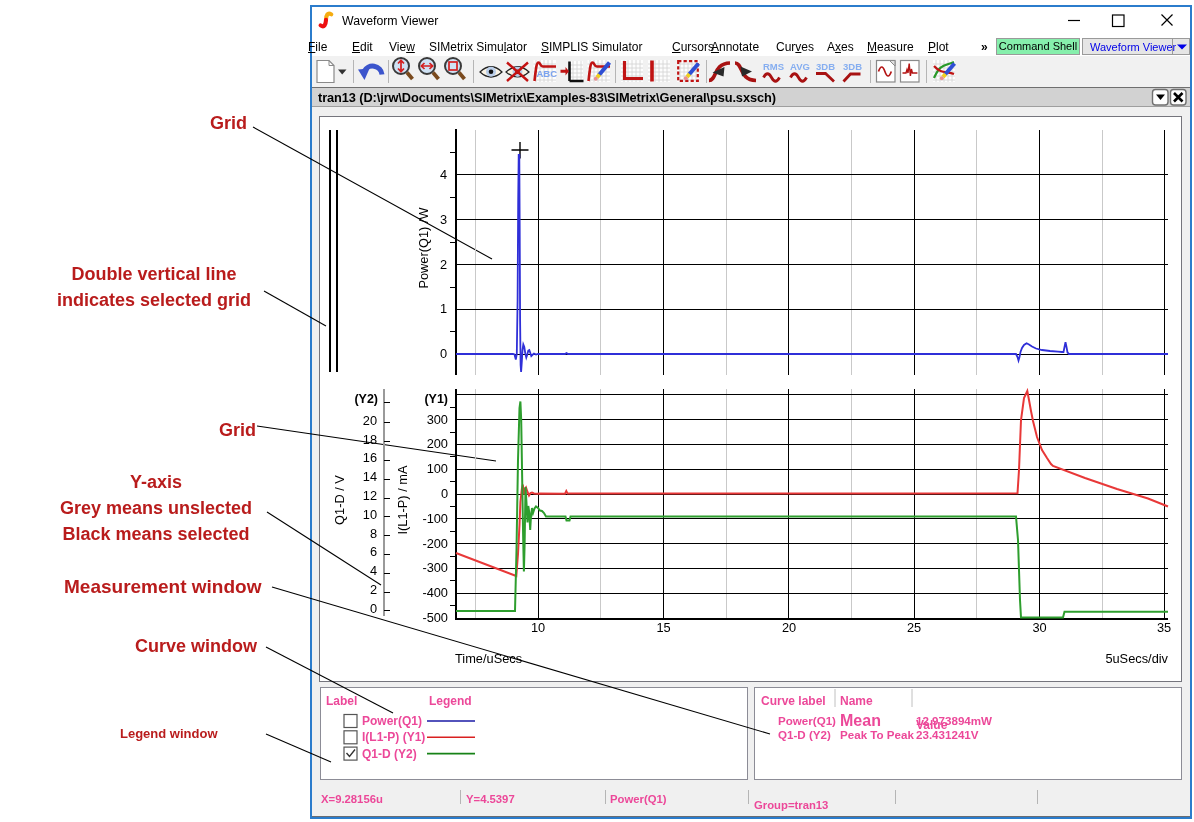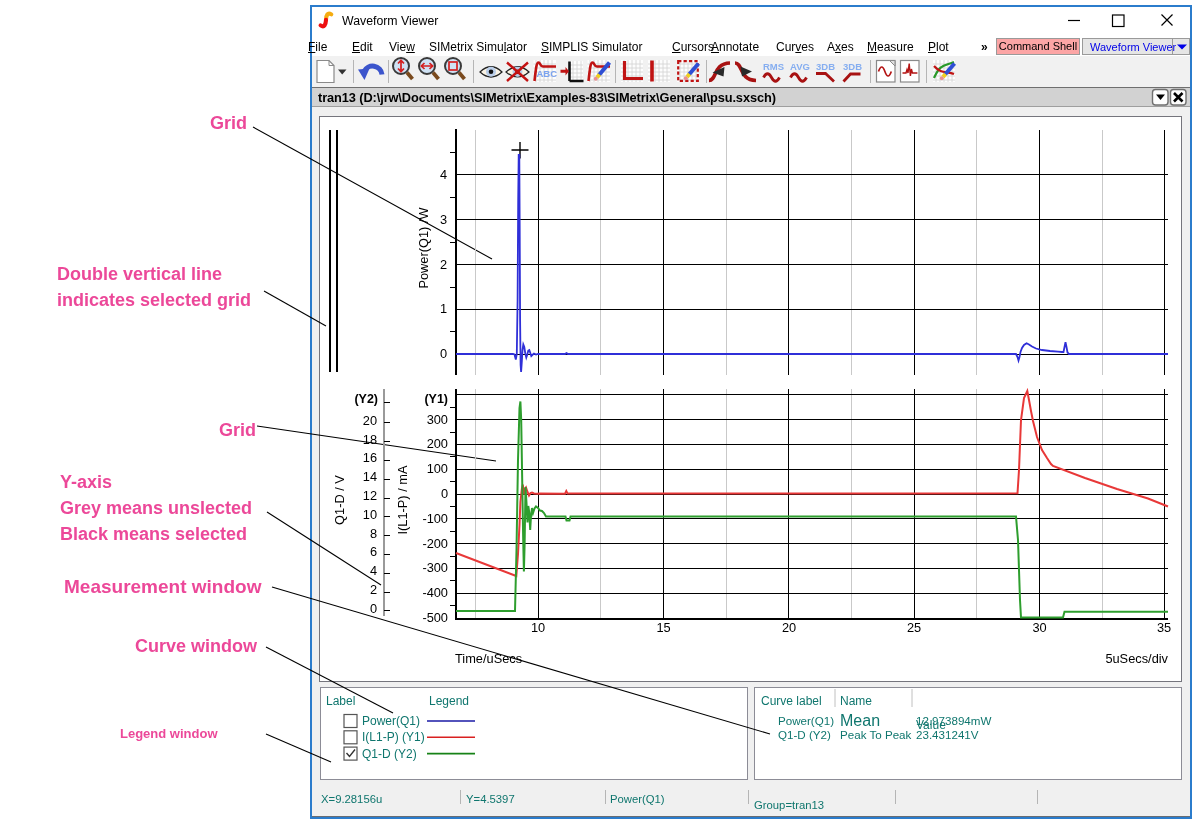--- a/index.html
+++ b/index.html
@@ -1,24 +1,24 @@
 <!DOCTYPE html>
 <html><head>
 <meta charset="utf-8">
 <style>
 html,body{margin:0;padding:0;background:#fff;width:1194px;height:822px;overflow:hidden;
   font-family:"Liberation Sans",sans-serif;}
 .abs{position:absolute;}
 #win{position:absolute;left:310px;top:5px;width:882px;height:814px;border:2px solid #2b7ccc;
   background:#f0f0f0;box-sizing:border-box;}
-.ann{position:absolute;font-weight:bold;font-size:18px;color:#ec4899;line-height:26px;white-space:nowrap;}
+.ann{position:absolute;font-weight:bold;font-size:18px;color:#b91c1c;line-height:26px;white-space:nowrap;text-align:center;}
 .menui{position:absolute;top:39px;font-size:12px;color:#000;line-height:16px;white-space:nowrap;}
 .axl{font-size:12.8px;fill:#000;font-family:"Liberation Sans",sans-serif;}
 .axb{font-size:12.5px;font-weight:bold;fill:#000;font-family:"Liberation Sans",sans-serif;}
-.ptxt{position:absolute;font-size:12px;color:#0f766e;line-height:14px;white-space:nowrap;}
+.ptxt{position:absolute;font-size:12px;color:#ec4899;line-height:14px;white-space:nowrap;font-weight:bold;}
 </style>
 </head>
 <body>
 
 <div id="win"></div>
 
 <div class="abs" style="left:312px;top:7px;width:878px;height:27px;background:#fff;"></div>
 <div class="abs" style="left:342px;top:14px;font-size:12.3px;">Waveform Viewer</div>
 
 <div class="abs" style="left:312px;top:34px;width:878px;height:22px;background:#fff;"></div>
@@ -27,21 +27,21 @@
 <div class="menui" style="left:389px;">Vie<u>w</u></div>
 <div class="menui" style="left:429px;">SIMetrix Simu<u>l</u>ator</div>
 <div class="menui" style="left:541px;"><u>S</u>IMPLIS Simulator</div>
 <div class="menui" style="left:672px;"><u>C</u>ursors</div>
 <div class="menui" style="left:711px;"><u>A</u>nnotate</div>
 <div class="menui" style="left:776px;">Cur<u>v</u>es</div>
 <div class="menui" style="left:827px;">A<u>x</u>es</div>
 <div class="menui" style="left:867px;"><u>M</u>easure</div>
 <div class="menui" style="left:928px;text-align:center;"><u>P</u>lot</div>
 <div class="menui" style="left:981px;font-weight:bold;">»</div>
-<div class="abs" style="left:996px;top:37.5px;width:82px;height:15px;background:#fca5a5;border:1px solid #9a9a9a;
+<div class="abs" style="left:996px;top:37.5px;width:82px;height:15px;background:#86efac;border:1px solid #9a9a9a;
   font-size:11px;text-align:center;line-height:15px;white-space:nowrap;">Command Shell</div>
 <div class="abs" style="left:1082px;top:37.5px;width:108px;height:17px;background:#e5e5e5;border:1px solid #9a9a9a;box-sizing:border-box;
   font-size:12px;color:#0000e8;">
   <span style="position:absolute;left:7px;top:1px;line-height:15px;font-size:11px;white-space:nowrap;">Waveform Viewer</span>
   <span style="position:absolute;left:89px;top:0;width:1px;height:16px;background:#9a9a9a;"></span>
 </div>
 
 <div class="abs" style="left:312px;top:56px;width:878px;height:31px;background:#f1f1f1;"></div>
 
 <div class="abs" style="left:312px;top:87px;width:878px;height:20px;background:#d2d2d2;border-top:1px solid #6f6f6f;border-bottom:1px solid #9e9e9e;box-sizing:border-box;"></div>

